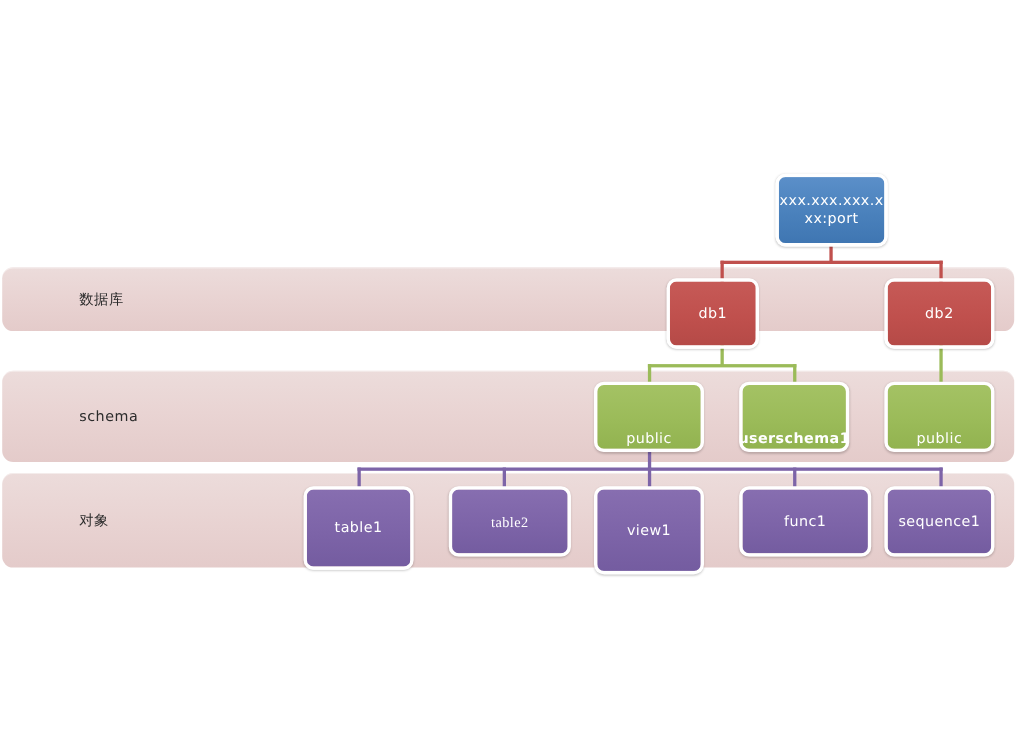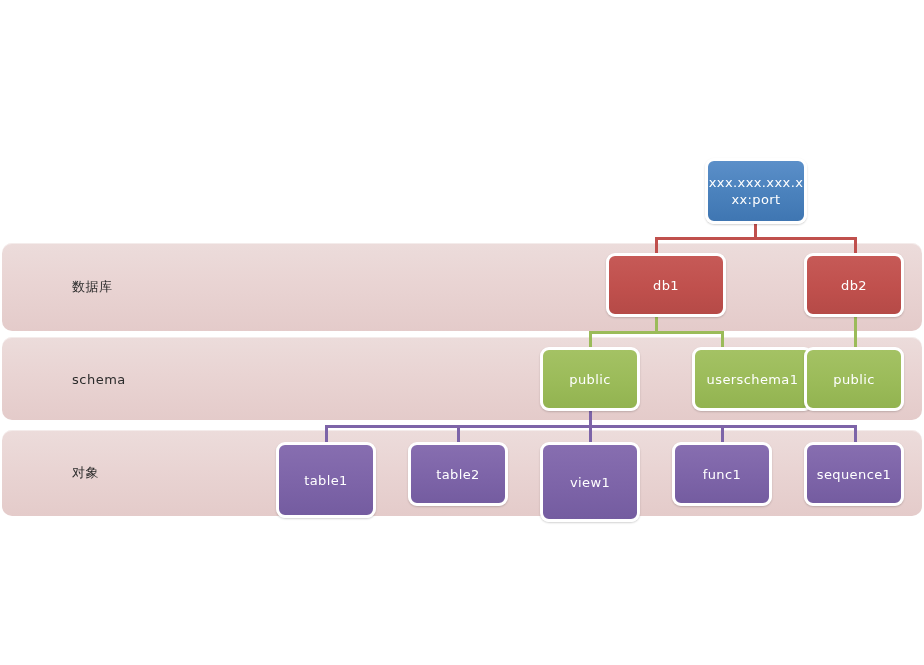--- a/index.html
+++ b/index.html
@@ -58,20 +58,21 @@
   .node .node-text { display: block; padding: 0 4px; }
 
   .node.instance {
     background: linear-gradient(to bottom, #5b8fc9 0%, #4a81bc 55%, #3f76b2 100%);
   }
   .node.database {
     background: linear-gradient(to bottom, #c65a57 0%, #c0504d 55%, #b54a47 100%);
   }
   .node.schema {
     background: linear-gradient(to bottom, #a4c264 0%, #9bbb59 55%, #92b350 100%);
+    align-items: flex-end;
   }
   .node.object {
     background: linear-gradient(to bottom, #876eb0 0%, #7d64a8 55%, #745ca0 100%);
   }
 
   
   .conn {
     position: absolute;
     z-index: 2;
   }
@@ -79,21 +80,21 @@
   .conn.h { height: 3px; }
   .conn.red   { background: #c0504d; }
   .conn.green { background: #9bbb59; }
   .conn.purple{ background: #7d64a8; }
 </style>
 </head>
 <body>
 
 <div id="canvas">
 
-  <div class="band" style="top:243px; height:88px;">
+  <div class="band" style="top:243px; height:58px;">
     <span class="band-label">数据库</span>
   </div>
   <div class="band" style="top:337px; height:83px;">
     <span class="band-label">schema</span>
   </div>
   <div class="band" style="top:430px; height:86px;">
     <span class="band-label">对象</span>
   </div>
 
   <div class="conn v red" style="left:754px; top:224px; height:16px;"></div>
@@ -116,46 +117,46 @@
   <div class="conn v purple" style="left:721px; top:425px; height:18px;"></div>
   <div class="conn v purple" style="left:854px; top:425px; height:18px;"></div>
 
   <div class="node instance" style="left:705px; top:158px; width:102px; height:66px;">
     <span class="node-text">
       <span>xxx.xxx.xxx.x</span><br>
       <span>xx:port</span>
     </span>
   </div>
 
-  <div class="node database" style="left:606px; top:253px; width:120px; height:64px;">
+  <div class="node database" style="left:606px; top:253px; width:84px; height:64px;">
     <span class="node-text">db1</span>
   </div>
   <div class="node database" style="left:804px; top:253px; width:100px; height:64px;">
     <span class="node-text">db2</span>
   </div>
 
   <div class="node schema" style="left:540px; top:347px; width:100px; height:64px;">
     <span class="node-text">public</span>
   </div>
-  <div class="node schema" style="left:692px; top:347px; width:121px; height:64px;">
+  <div class="node schema" style="left:672px; top:347px; width:100px; height:64px;font-weight:bold;">
     <span class="node-text">userschema1</span>
   </div>
   <div class="node schema" style="left:804px; top:347px; width:100px; height:64px;">
     <span class="node-text">public</span>
   </div>
 
   <div class="node object" style="left:276px; top:442px; width:100px; height:76px;">
     <span class="node-text">table1</span>
   </div>
-  <div class="node object" style="left:408px; top:442px; width:100px; height:64px;">
+  <div class="node object" style="left:408px; top:442px; width:111px; height:64px;font-family:Liberation Serif, serif;">
     <span class="node-text">table2</span>
   </div>
   <div class="node object" style="left:540px; top:442px; width:100px; height:80px;">
     <span class="node-text">view1</span>
   </div>
-  <div class="node object" style="left:672px; top:442px; width:100px; height:64px;">
+  <div class="node object" style="left:672px; top:442px; width:120px; height:64px;">
     <span class="node-text">func1</span>
   </div>
   <div class="node object" style="left:804px; top:442px; width:100px; height:64px;">
     <span class="node-text">sequence1</span>
   </div>
 
 </div>
 
 </body></html>

